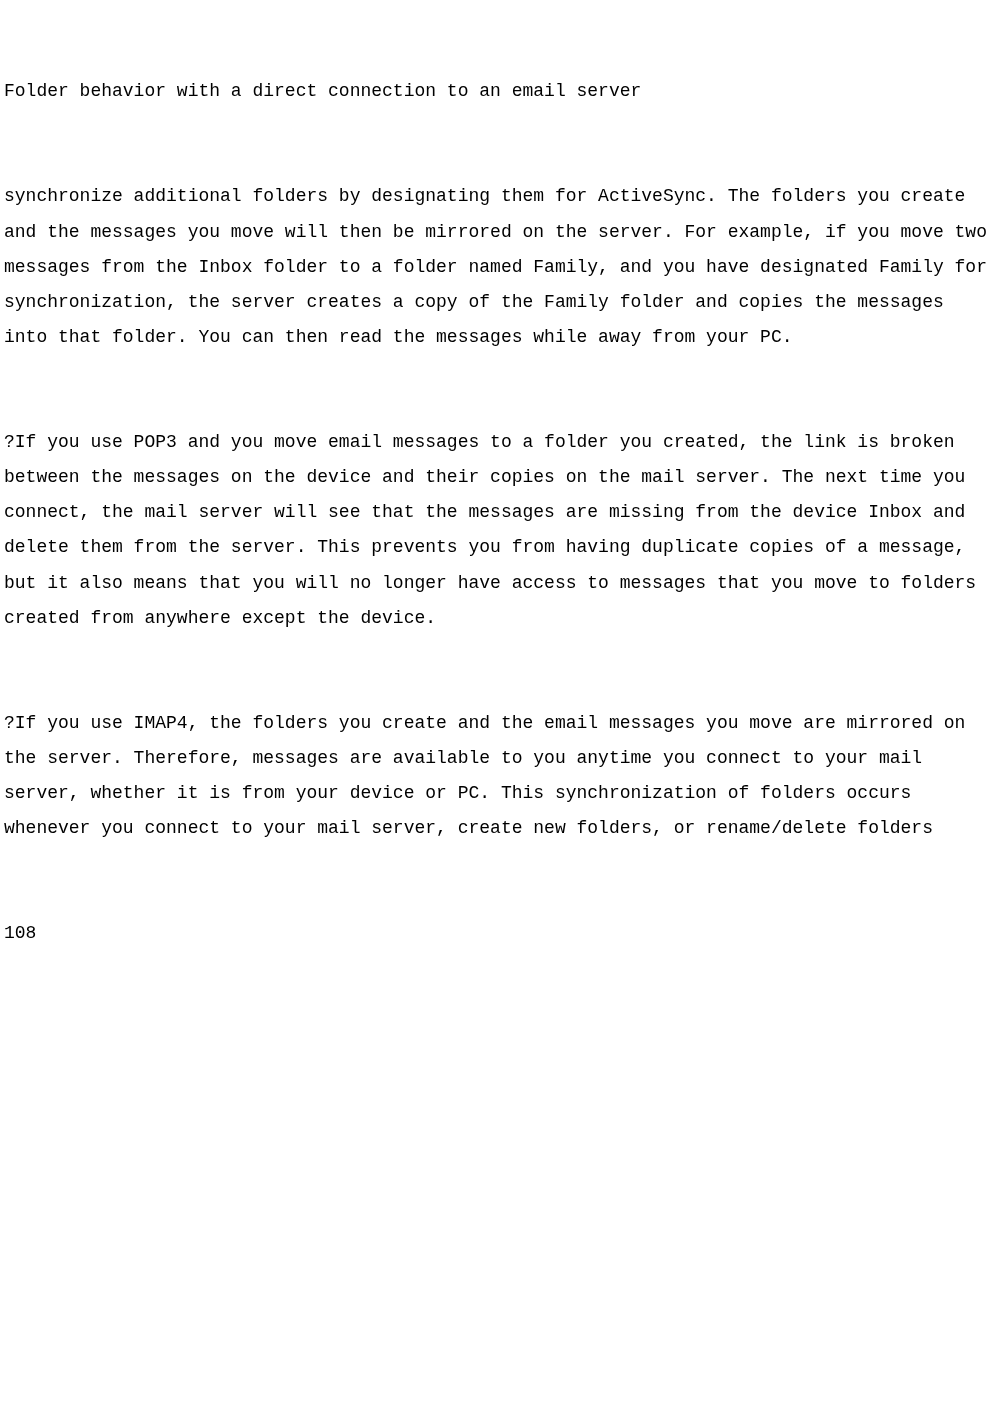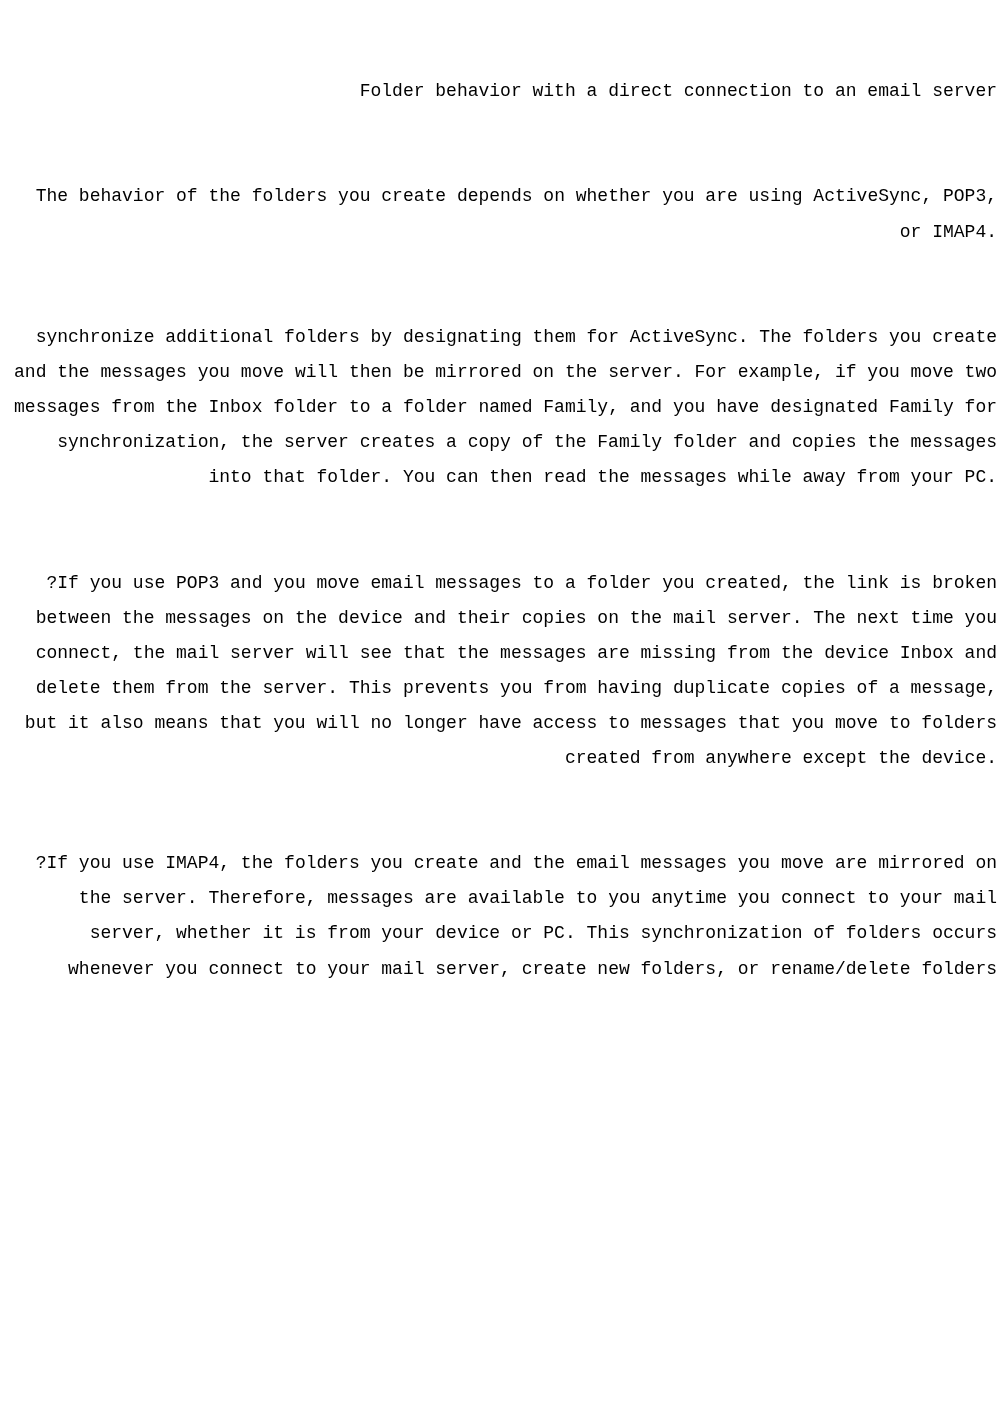--- a/index.html
+++ b/index.html
@@ -12,31 +12,30 @@
       color: #000000;
       width: 1001px;
     }
     .page {
       padding: 4px 4px 10px 4px;
       white-space: pre-wrap;
       word-wrap: break-word;
     }
     .line {
       display: block;
-      text-align: right;
     }
   </style>
 </head>
 <body>
 
 <div class="page">
   <span class="line">Folder behavior with a direct connection to an email server</span>
-  <span class="line">The behavior of the folders you create depends on whether you are using ActiveSync, POP3, or IMAP4.</span>
   <span class="line">synchronize additional folders by designating them for ActiveSync. The folders you create and the messages you move will then be mirrored on the server. For example, if you move two messages from the Inbox folder to a folder named Family, and you have designated Family for synchronization, the server creates a copy of the Family folder and copies the messages into that folder. You can then read the messages while away from your PC.</span>
   <span class="line">?If you use POP3 and you move email messages to a folder you created, the link is broken between the messages on the device and their copies on the mail server. The next time you connect, the mail server will see that the messages are missing from the device Inbox and delete them from the server. This prevents you from having duplicate copies of a message, but it also means that you will no longer have access to messages that you move to folders created from anywhere except the device.</span>
   <span class="line">?If you use IMAP4, the folders you create and the email messages you move are mirrored on the server. Therefore, messages are available to you anytime you connect to your mail server, whether it is from your device or PC. This synchronization of folders occurs whenever you connect to your mail server, create new folders, or rename/delete folders</span>
+  <span class="line">108</span>
   
   
   
   
   
   
 </div>
 
 </body></html>

